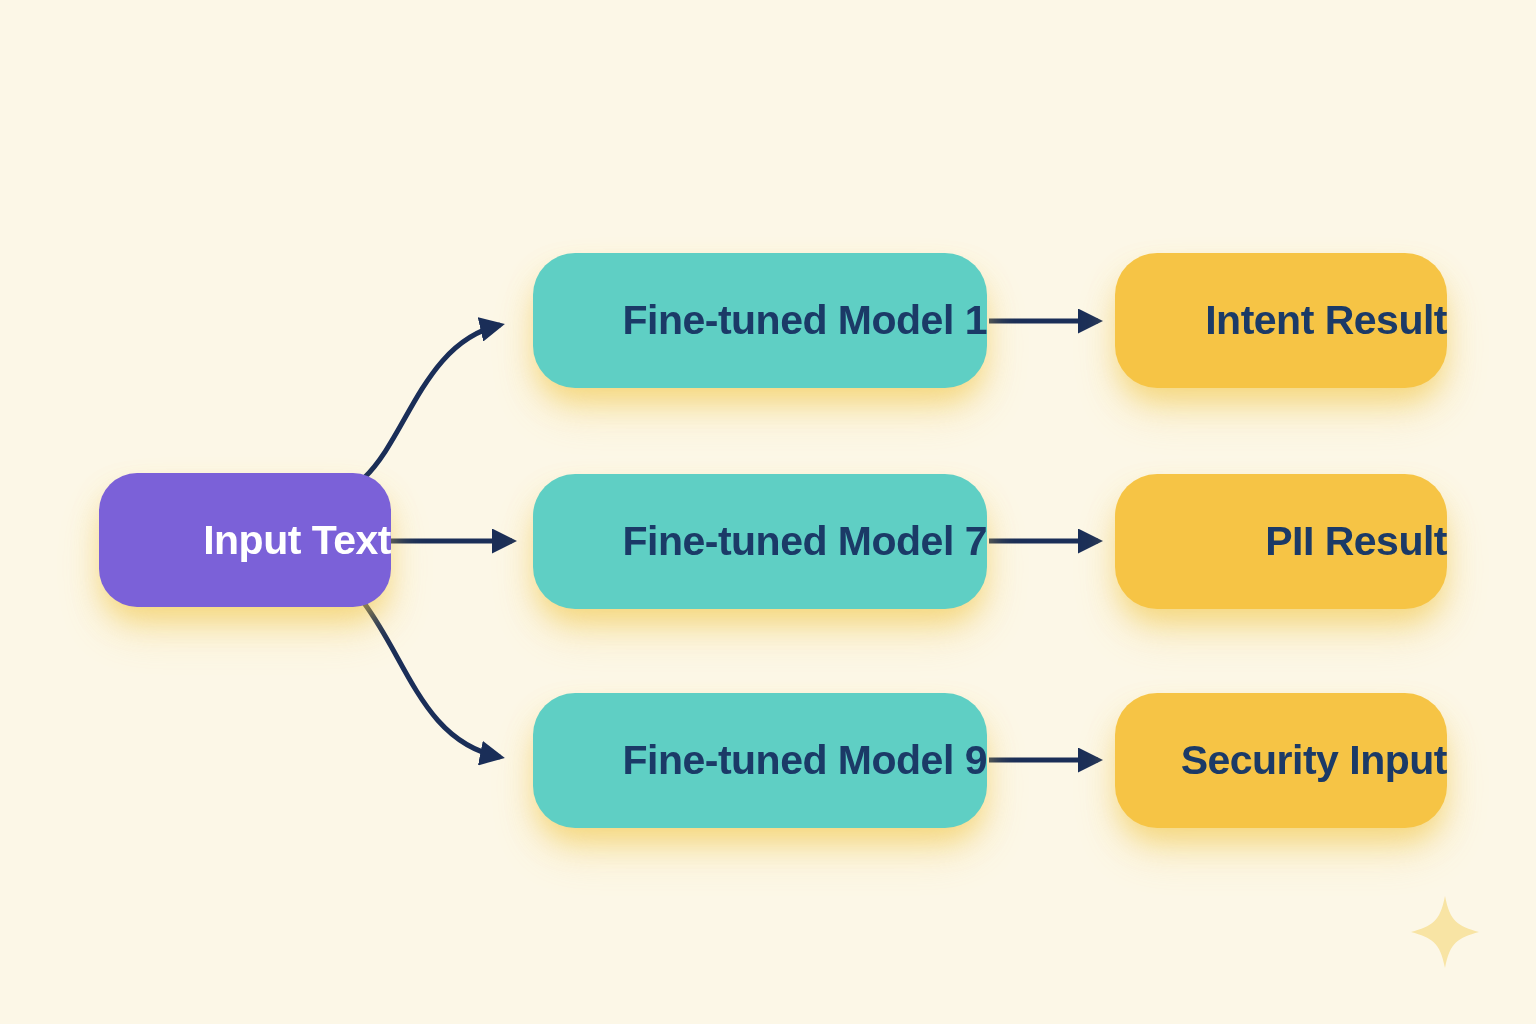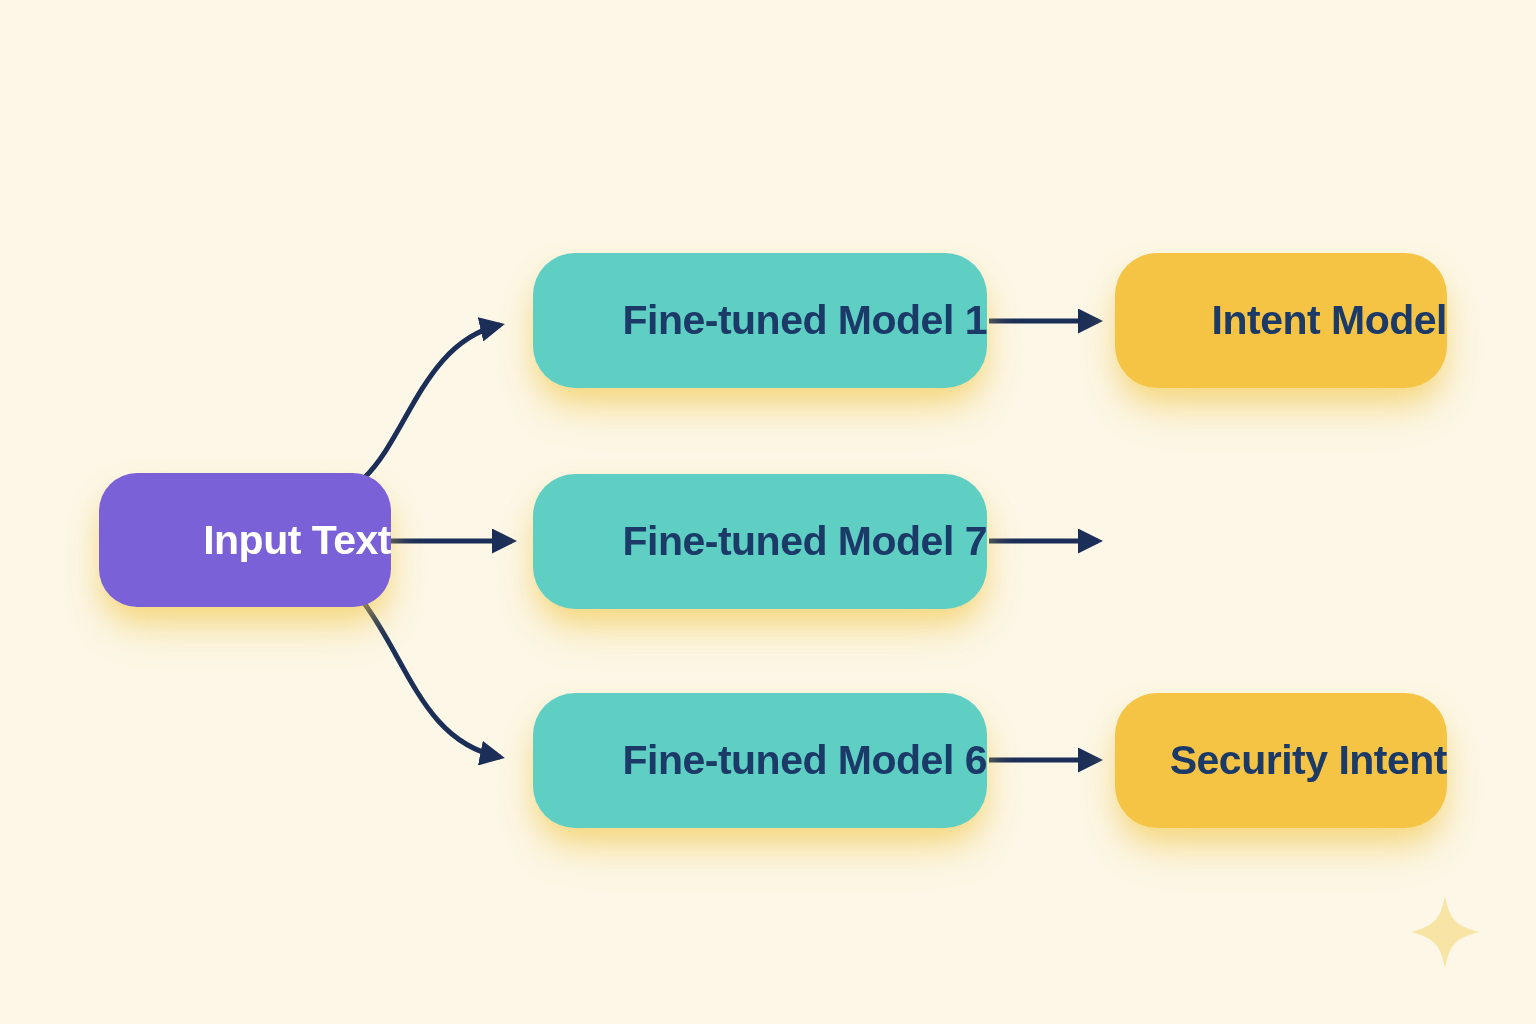--- a/index.html
+++ b/index.html
@@ -97,23 +97,26 @@
     <span>Input Text</span>
   </div>
 
   <div class="node node-model row-1">
     <span>Fine-tuned Model 1</span>
   </div>
   <div class="node node-model row-2">
     <span>Fine-tuned Model 7</span>
   </div>
   <div class="node node-model row-3">
-    <span>Fine-tuned Model 6</span>
+    <span>Fine-tuned Model 9</span>
   </div>
 
   <div class="node node-result row-1">
-    <span>Intent Model</span>
+    <span>Intent Result</span>
+  </div>
+  <div class="node node-result row-2">
+    <span>PII Result</span>
   </div>
   <div class="node node-result row-3">
-    <span>Security Intent</span>
+    <span>Security Input</span>
   </div>
 
 </div>
 
 </body></html>

